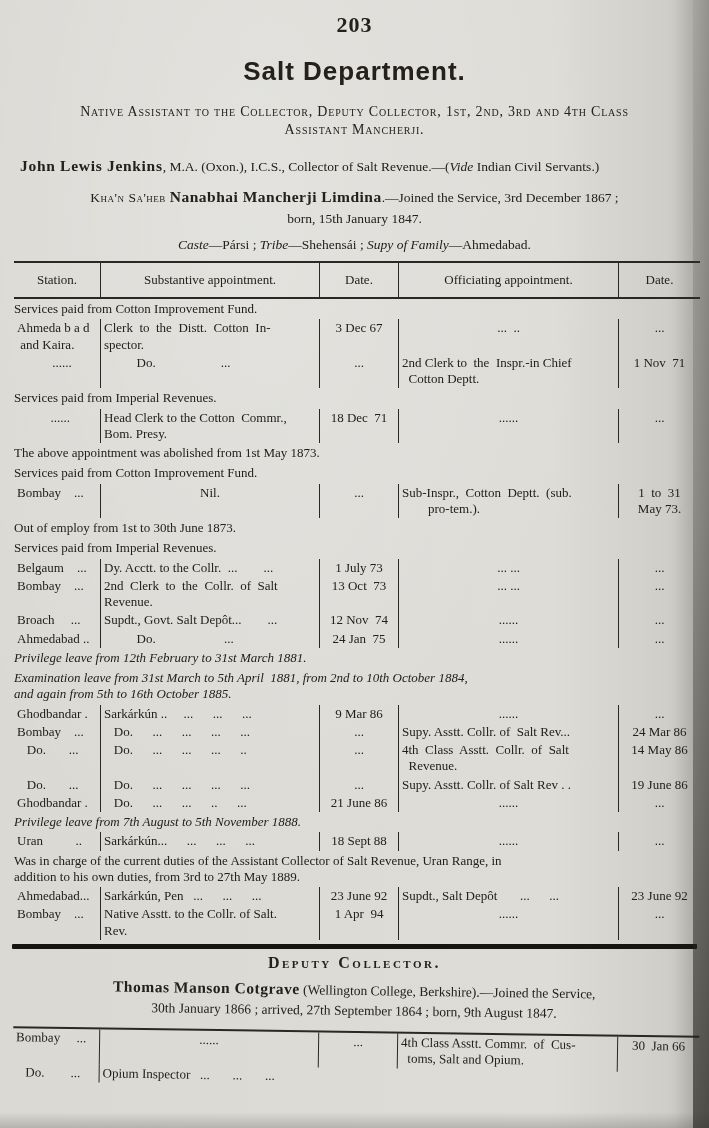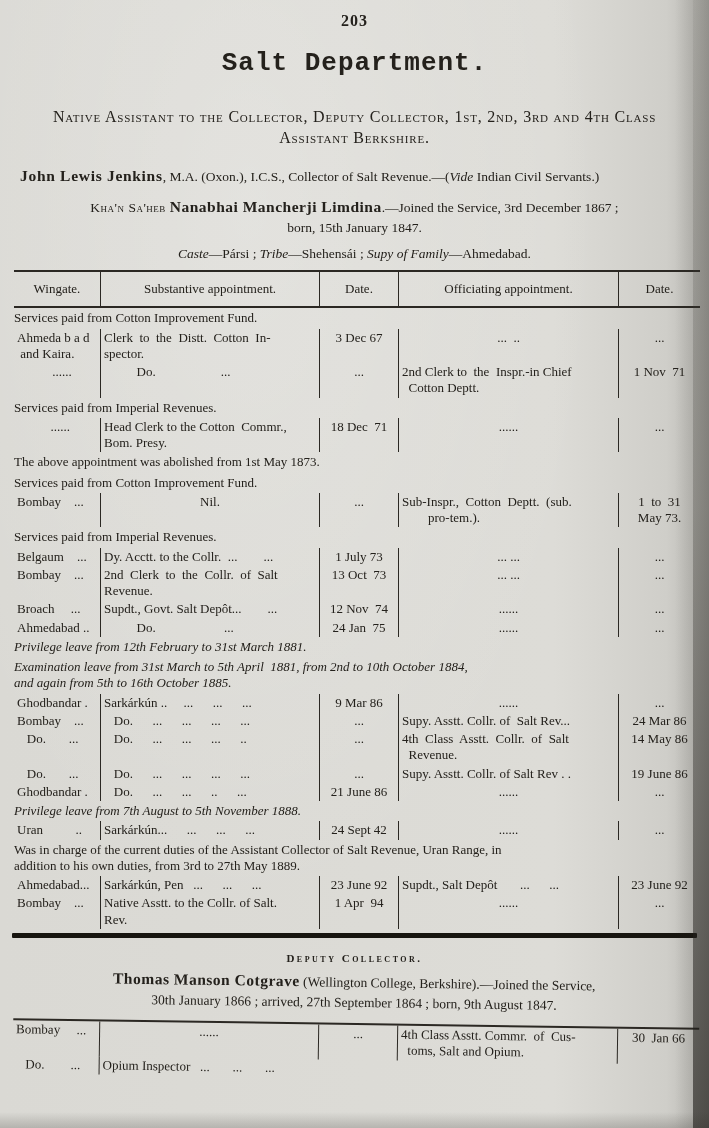--- a/index.html
+++ b/index.html
@@ -13,25 +13,25 @@
     font-family:"Liberation Serif","DejaVu Serif",serif;
     font-size:13px;
   }
   .edge-right{position:absolute;top:0;right:0;width:16px;height:100%;
     background:linear-gradient(to bottom, rgba(80,78,70,0.08) 0%, rgba(60,58,52,0.28) 45%, rgba(30,28,24,0.62) 100%);}
   .edge-right-soft{position:absolute;top:0;right:0;width:34px;height:100%;
     background:linear-gradient(to left, rgba(40,38,34,0.20), rgba(40,38,34,0) 100%);}
   .edge-bottom{position:absolute;bottom:0;left:0;width:100%;height:16px;
     background:linear-gradient(to top, rgba(45,43,38,0.22), rgba(45,43,38,0));}
 
-  .pagenum{text-align:center;padding-top:12px;font-size:16px;font-weight:600;letter-spacing:1px;}
-  .dept-title{text-align:center;margin-top:18px;font-family:Liberation Mono, monospace;
+  .pagenum{text-align:center;padding-top:12px;font-size:22px;font-weight:600;letter-spacing:1px;}
+  .dept-title{text-align:center;margin-top:18px;font-family:Liberation Sans, sans-serif;
     font-size:26px;font-weight:700;letter-spacing:1px;}
-  .subtitle{text-align:center;margin-top:29px;font-variant:small-caps;
-    font-size:16px;line-height:1.3;letter-spacing:0.8px;}
+  .subtitle{text-align:center;margin-top:16px;font-variant:small-caps;
+    font-size:14px;line-height:1.3;letter-spacing:0.8px;}
 
   .officer{margin:14px 8px 0 10px;font-size:13.5px;line-height:1.42;
     padding-left:34px;text-indent:-24px;}
   .officer2{margin-top:16px;}
   .officer-name{font-size:15.5px;font-weight:700;letter-spacing:0.7px;}
   .sc{font-variant:small-caps;letter-spacing:0.5px;}
   .it{font-style:italic;}
 
   .record-head{margin-top:8px;text-align:center;font-size:13.5px;line-height:1.5;}
   .record-name{font-size:15.5px;font-weight:700;letter-spacing:0.5px;}
@@ -43,51 +43,51 @@
   .t2{border-top:2px solid #2b2823;margin-top:10px;}
   .th{border-bottom:2px solid #2b2823;padding:9px 3px;text-align:center;}
   .bl{border-left:1px solid #2b2823;}
   .row{display:contents;}
   .td{padding:1px 3px;white-space:pre-wrap;}
   .ctr{text-align:center;}
   .span-row{grid-column:1/-1;text-align:left;padding:2px 0;white-space:pre-wrap;}
   .note-it{font-style:italic;}
 
   .heavy-rule{height:5px;background:#17150f;margin:4px 12px 0 12px;border-radius:1px;}
-  .deputy-head{margin-top:14px;text-align:center;font-variant:small-caps;
-    font-size:11px;font-weight:600;letter-spacing:2.5px;}
+  .deputy-head{margin-top:5px;text-align:center;font-variant:small-caps;
+    font-size:16px;font-weight:600;letter-spacing:2.5px;}
   .deputy-wrap{transform:rotate(0.8deg);transform-origin:30% 0;}
   .cot{margin:5px 10px 0 10px;text-align:center;font-size:13.5px;line-height:1.45;}
 </style>
 </head>
 <body>
 
 <div class="scan">
 
   <div class="pagenum">203</div>
 
   <div class="dept-title">Salt Department.</div>
 
   <div class="subtitle">
     <div>Native Assistant to the Collector, Deputy Collector, 1st, 2nd, 3rd and 4th Class</div>
-    <div>Assistant Berkshire.</div>
+    <div>Assistant Mancherji.</div>
   </div>
 
 
   <p class="officer officer2"><span class="officer-name">John Lewis Jenkins</span><span>, M.A. (Oxon.), I.C.S., Collector of Salt Revenue.—(</span><span class="it">Vide</span><span> Indian Civil Servants.)</span></p>
 
   <div class="record-head">
     <div><span class="sc">Kha'n Sa'heb </span><span class="record-name">Nanabhai Mancherji Limdina</span><span>.—Joined the Service, 3rd December 1867 ;</span></div>
     <div>born, 15th January 1847.</div>
   </div>
 
   <div class="caste-line"><span class="it">Caste</span><span>—Pársi ; </span><span class="it">Tribe</span><span>—Shehensái ; </span><span class="it">Supy of Family</span><span>—Ahmedabad.</span></div>
 
   <div class="stable t1">
-    <div class="th">Wingate.</div>
+    <div class="th">Station.</div>
     <div class="th bl">Substantive appointment.</div>
     <div class="th bl">Date.</div>
     <div class="th bl">Officiating appointment.</div>
     <div class="th bl">Date.</div>
 
     <div class="span-row">Services paid from Cotton Improvement Fund.</div>
 
     <div class="row">
       <div class="td">Ahmeda b a d
  and Kaira.</div>
@@ -124,20 +124,21 @@
     <div class="row">
       <div class="td">Bombay    ...</div>
       <div class="td bl ctr">Nil.</div>
       <div class="td bl ctr">...</div>
       <div class="td bl">Sub-Inspr.,  Cotton  Deptt.  (sub.
         pro-tem.).</div>
       <div class="td bl ctr">1  to  31
 May 73.</div>
     </div>
 
+    <div class="span-row">Out of employ from 1st to 30th June 1873.</div>
     <div class="span-row">Services paid from Imperial Revenues.</div>
 
     <div class="row">
       <div class="td">Belgaum    ...</div>
       <div class="td bl">Dy. Acctt. to the Collr.  ...        ...</div>
       <div class="td bl ctr">1 July 73</div>
       <div class="td bl ctr">... ...</div>
       <div class="td bl ctr">...</div>
     </div>
 
@@ -209,21 +210,21 @@
       <div class="td bl ctr">21 June 86</div>
       <div class="td bl ctr">......</div>
       <div class="td bl ctr">...</div>
     </div>
 
     <div class="span-row note-it">Privilege leave from 7th August to 5th November 1888.</div>
 
     <div class="row">
       <div class="td">Uran          ..</div>
       <div class="td bl">Sarkárkún...      ...      ...      ...</div>
-      <div class="td bl ctr">24 Sept 42</div>
+      <div class="td bl ctr">18 Sept 88</div>
       <div class="td bl ctr">......</div>
       <div class="td bl ctr">...</div>
     </div>
 
     <div class="span-row">Was in charge of the current duties of the Assistant Collector of Salt Revenue, Uran Range, in
 addition to his own duties, from 3rd to 27th May 1889.</div>
 
     <div class="row">
       <div class="td">Ahmedabad...</div>
       <div class="td bl">Sarkárkún, Pen   ...      ...      ...</div>

